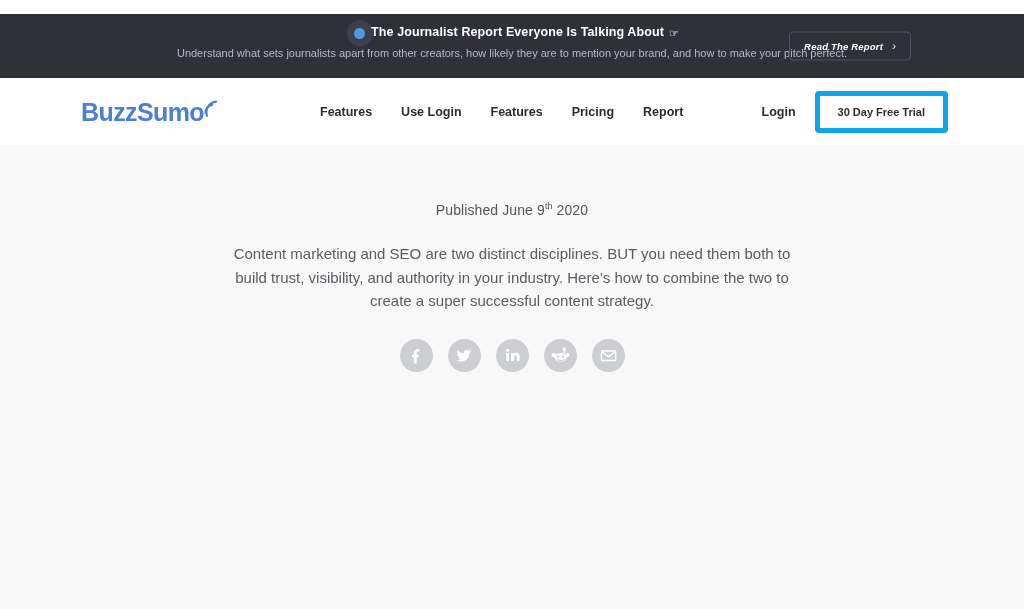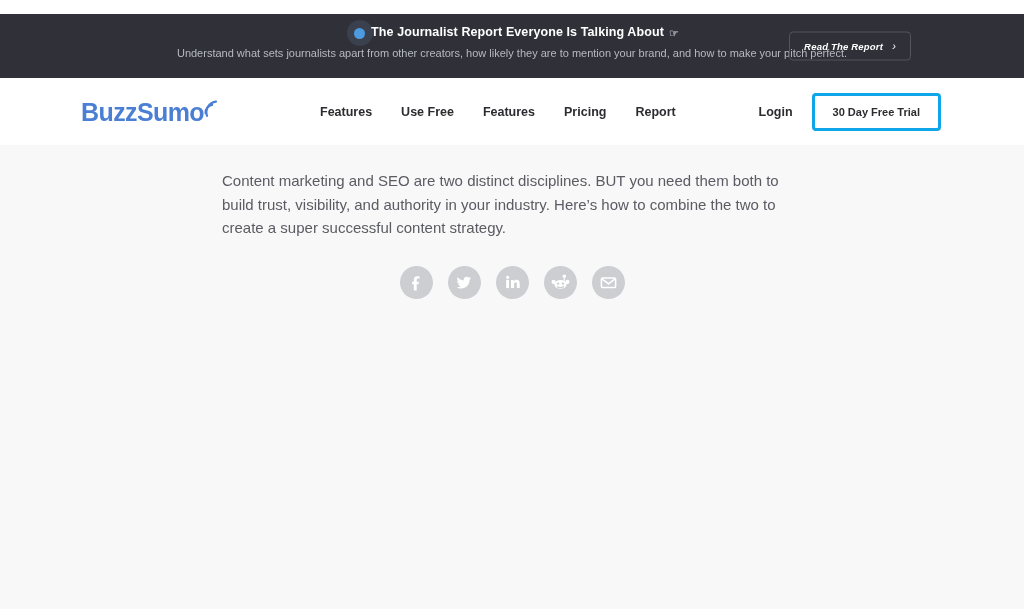--- a/index.html
+++ b/index.html
@@ -153,35 +153,35 @@
   }
   .nav-link {
     font-size: 12.5px;
     font-weight: bold;
     color: #2c2c30;
     cursor: pointer;
     white-space: nowrap;
   }
   .nav-right {
     position: absolute;
-    right: 83px;
+    right: 76px;
     top: 50%;
     transform: translateY(-50%);
     display: flex;
     align-items: center;
     gap: 19px;
   }
   .nav-login {
     font-size: 12.5px;
     font-weight: bold;
     color: #2c2c30;
     cursor: pointer;
   }
   .nav-trial {
-    border: 3px solid #0ea5e9;
+    border: 5px solid #0ea5e9;
     border-radius: 4px;
     background: #ffffff;
     padding: 10px 18px;
     font-size: 11px;
     font-weight: bold;
     color: #2c2c30;
     cursor: pointer;
     white-space: nowrap;
   }
 
@@ -211,20 +211,21 @@
     text-align: center;
     font-size: 43px;
     font-weight: bold;
     color: #212125;
     line-height: 42px;
     letter-spacing: -0.9px;
   }
   .article-desc {
     margin: 24px auto 0;
     width: 580px;
+    text-align: center;
     font-size: 15px;
     line-height: 23.5px;
     color: #5b5b63;
   }
 
   
   .share-row {
     margin: 26px auto 0;
     display: flex;
     justify-content: center;
@@ -277,35 +278,37 @@
         <g fill="none" stroke="#4a7fd4" stroke-width="2.1" stroke-linecap="round">
           <path d="M2.5 13.5 A7.5 7.5 0 0 1 9.2 5.4"></path>
           <path d="M4.6 16.4 A10.8 10.8 0 0 1 13.6 2.1" transform="translate(-0.6,0)"></path>
         </g>
       </svg>
     </span>
   </div>
 
   <div class="nav-links">
     <div class="nav-link">Features</div>
-    <div class="nav-link">Use Free</div>
+    <div class="nav-link">Use Login</div>
     <div class="nav-link">Features</div>
     <div class="nav-link">Pricing</div>
     <div class="nav-link">Report</div>
   </div>
 
   <div class="nav-right">
     <div class="nav-login">Login</div>
     <div class="nav-trial">30 Day Free Trial</div>
   </div>
 
 </div>
 
 <div class="hero">
 
+  <div class="published"><span>Published June 9</span><sup>th</sup>
+    <span>2020</span></div>
 
 
   <p class="article-desc">Content marketing and SEO are two distinct disciplines. BUT you need them both to build trust, visibility, and authority in your industry. Here’s how to combine the two to create a super successful content strategy.</p>
 
   <div class="share-row">
 
     <div class="share-btn">
       <span>
         <svg width="18" height="18" viewBox="0 0 18 18">
           <path fill="#ffffff" d="M10.9 5.6h1.6V3.3c-.3 0-1.2-.1-2.3-.1-2.2 0-3.4 1.3-3.4 3.7v1.8H5.1v2.6h1.7v6.3h2.9v-6.3h1.9l.3-2.6H9.7V7.2c0-1 .3-1.6 1.2-1.6z"></path>

